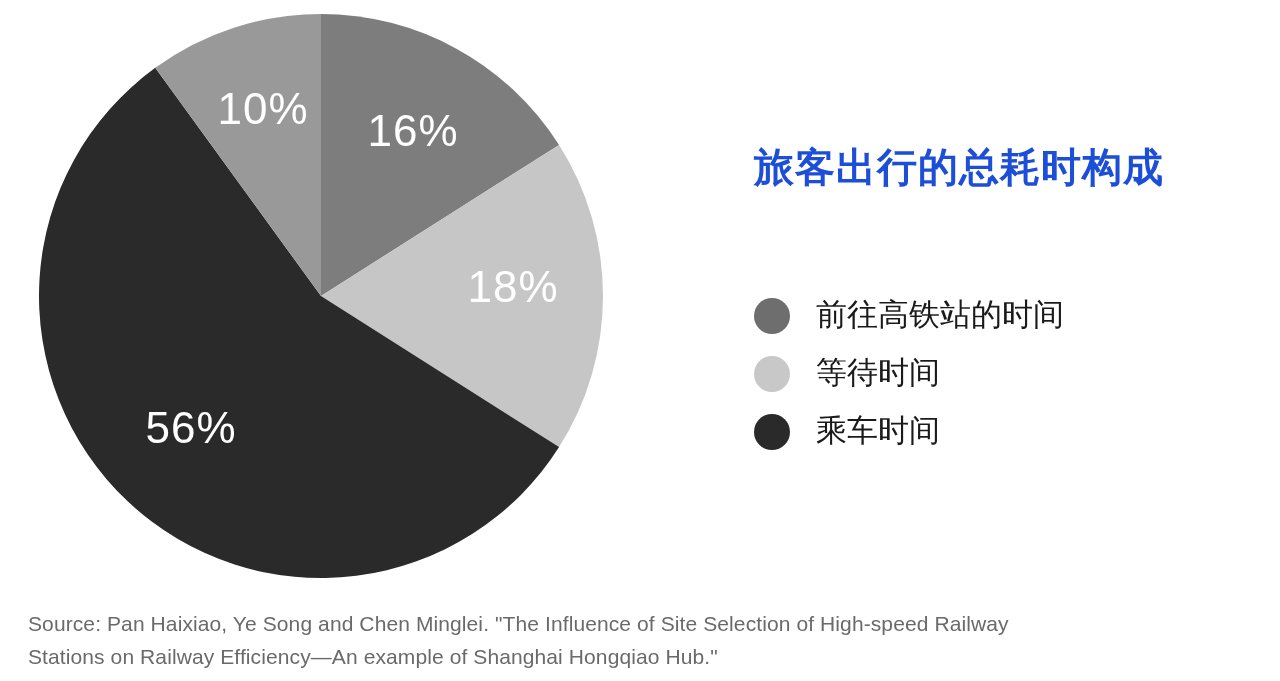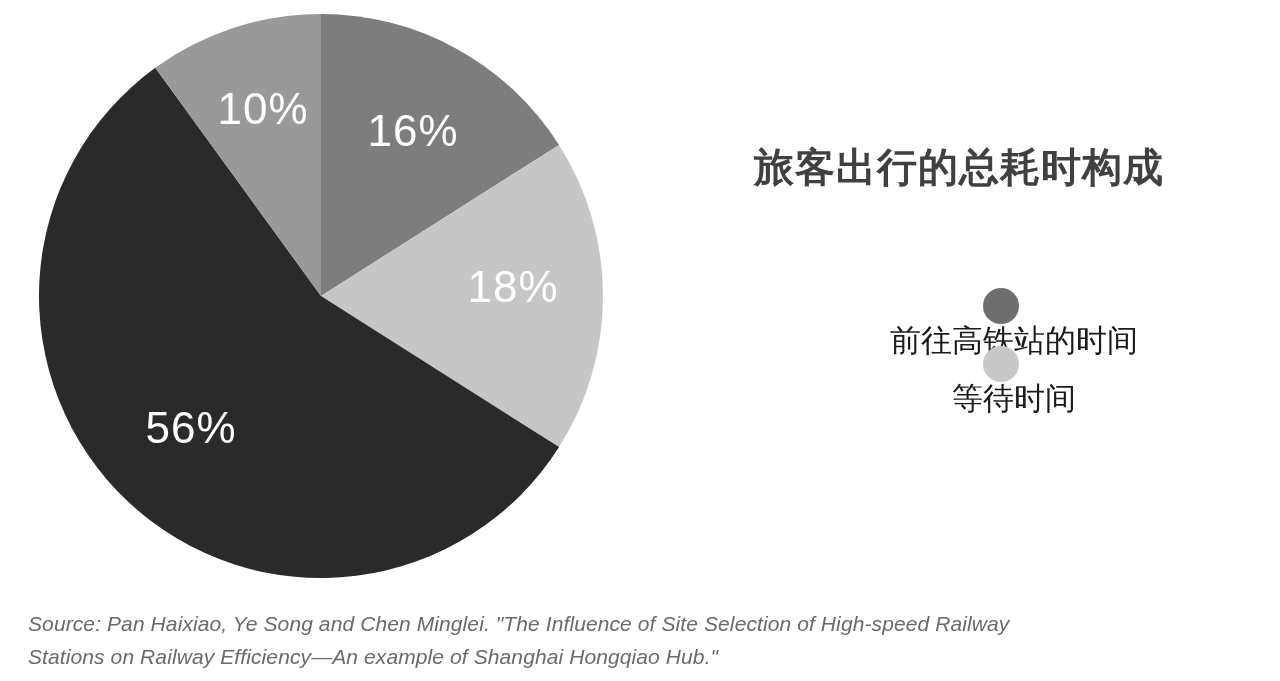--- a/index.html
+++ b/index.html
@@ -45,36 +45,35 @@
     top: 0px;
     width: 542px;
     height: 590px;
   }
   #chart-title {
     position: absolute;
     left: 16px;
     top: 140px;
     font-size: 40px;
     font-weight: bold;
-    color: #404040;
+    color: #1d4ed8;
     letter-spacing: 1px;
     white-space: nowrap;
   }
   #legend {
     position: absolute;
     left: 16px;
     top: 288px;
     width: 520px;
   }
   .legend-item {
     display: flex;
     align-items: center;
     height: 55px;
     margin-bottom: 3px;
-    flex-direction: column;
   }
   .legend-swatch {
     width: 36px;
     height: 36px;
     border-radius: 50%;
     flex: 0 0 36px;
     margin-right: 26px;
   }
   .legend-label {
     font-size: 31px;
@@ -90,21 +89,20 @@
     top: 608px;
     width: 1212px;
     font-size: 21px;
     line-height: 1.55;
     color: #6a6a6a;
     letter-spacing: 0.1px;
   }
   #source-note .src-line {
     display: block;
     white-space: nowrap;
-    font-style: italic;
   }
 </style>
 </head>
 <body>
 
 <div id="pie-figure">
   <svg id="pie-svg" width="660" height="600" viewBox="0 0 660 600">
     <g>
       <path d="M 321 296 L 321.00 14.00 A 282 282 0 0 1 559.10 144.90 Z" fill="#7d7d7d"></path>
       <path d="M 321 296 L 559.10 144.90 A 282 282 0 0 1 559.10 447.10 Z" fill="#c6c6c6"></path>
@@ -129,20 +127,24 @@
     <div class="legend-item">
       <span class="legend-swatch" style="background: rgb(110, 110, 110);"></span>
       <span class="legend-label">前往高铁站的时间</span>
     </div>
 
     <div class="legend-item">
       <span class="legend-swatch" style="background: rgb(200, 200, 200);"></span>
       <span class="legend-label">等待时间</span>
     </div>
 
+    <div class="legend-item">
+      <span class="legend-swatch" style="background: rgb(42, 42, 42);"></span>
+      <span class="legend-label">乘车时间</span>
+    </div>
 
 
   </div>
 </div>
 
 <div id="source-note">
   <span class="src-line">Source: Pan Haixiao, Ye Song and Chen Minglei. "The Influence of Site Selection of High-speed Railway</span>
   <span class="src-line">Stations on Railway Efficiency—An example of Shanghai Hongqiao Hub."</span>
 </div>
 

